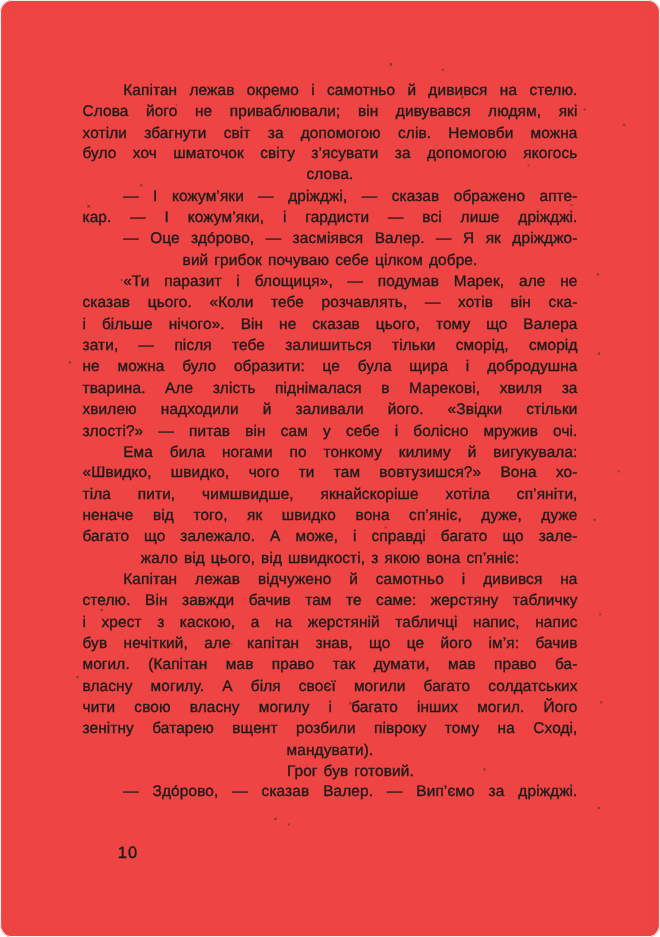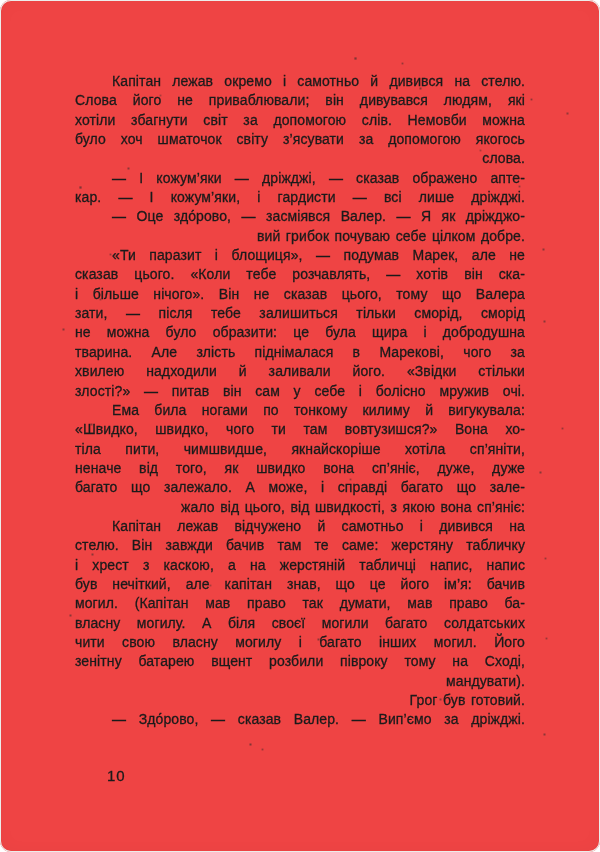--- a/index.html
+++ b/index.html
@@ -27,21 +27,21 @@
     width: 450px;
   }
   .paragraph { margin: 0; }
   .line {
     height: 19.35px;
     line-height: 19.35px;
     font-size: 14px;
     letter-spacing: 0.1px;
     word-spacing: 1.5px;
     white-space: normal;
-    text-align: right;
+    text-align: center;
     -webkit-text-stroke: 0.3px #1b1b1b;
   }
   .line.j {
     text-align: justify;
     text-align-last: justify;
   }
   .line.indent {
     padding-left: 37px;
   }
   .page-number {
@@ -112,21 +112,21 @@
       <div class="paragraph">
         <div class="line indent j">— Оце здо́рово, — засміявся Валер. — Я як дріжджо-</div>
         <div class="line">вий грибок почуваю себе цілком добре.</div>
       </div>
       <div class="paragraph">
         <div class="line indent j">«Ти паразит і блощиця», — подумав Марек, але не</div>
         <div class="line j">сказав цього. «Коли тебе розчавлять, — хотів він ска-</div>
         <div class="line j">і більше нічого». Він не сказав цього, тому що Валера</div>
         <div class="line j">зати, — після тебе залишиться тільки сморід, сморід</div>
         <div class="line j">не можна було образити: це була щира і добродушна</div>
-        <div class="line j">тварина. Але злість піднімалася в Марекові, чого за</div>
+        <div class="line j">тварина. Але злість піднімалася в Марекові, хвиля за</div>
         <div class="line j">хвилею надходили й заливали його. «Звідки стільки</div>
         <div class="line j">злості?» — питав він сам у себе і болісно мружив очі.</div>
       </div>
       <div class="paragraph">
         <div class="line indent j">Ема била ногами по тонкому килиму й вигукувала:</div>
         <div class="line j">«Швидко, швидко, чого ти там вовтузишся?» Вона хо-</div>
         <div class="line j">тіла пити, чимшвидше, якнайскоріше хотіла сп’яніти,</div>
         <div class="line j">неначе від того, як швидко вона сп’яніє, дуже, дуже</div>
         <div class="line j">багато що залежало. А може, і справді багато що зале-</div>
         <div class="line">жало від цього, від швидкості, з якою вона сп’яніє:</div>

